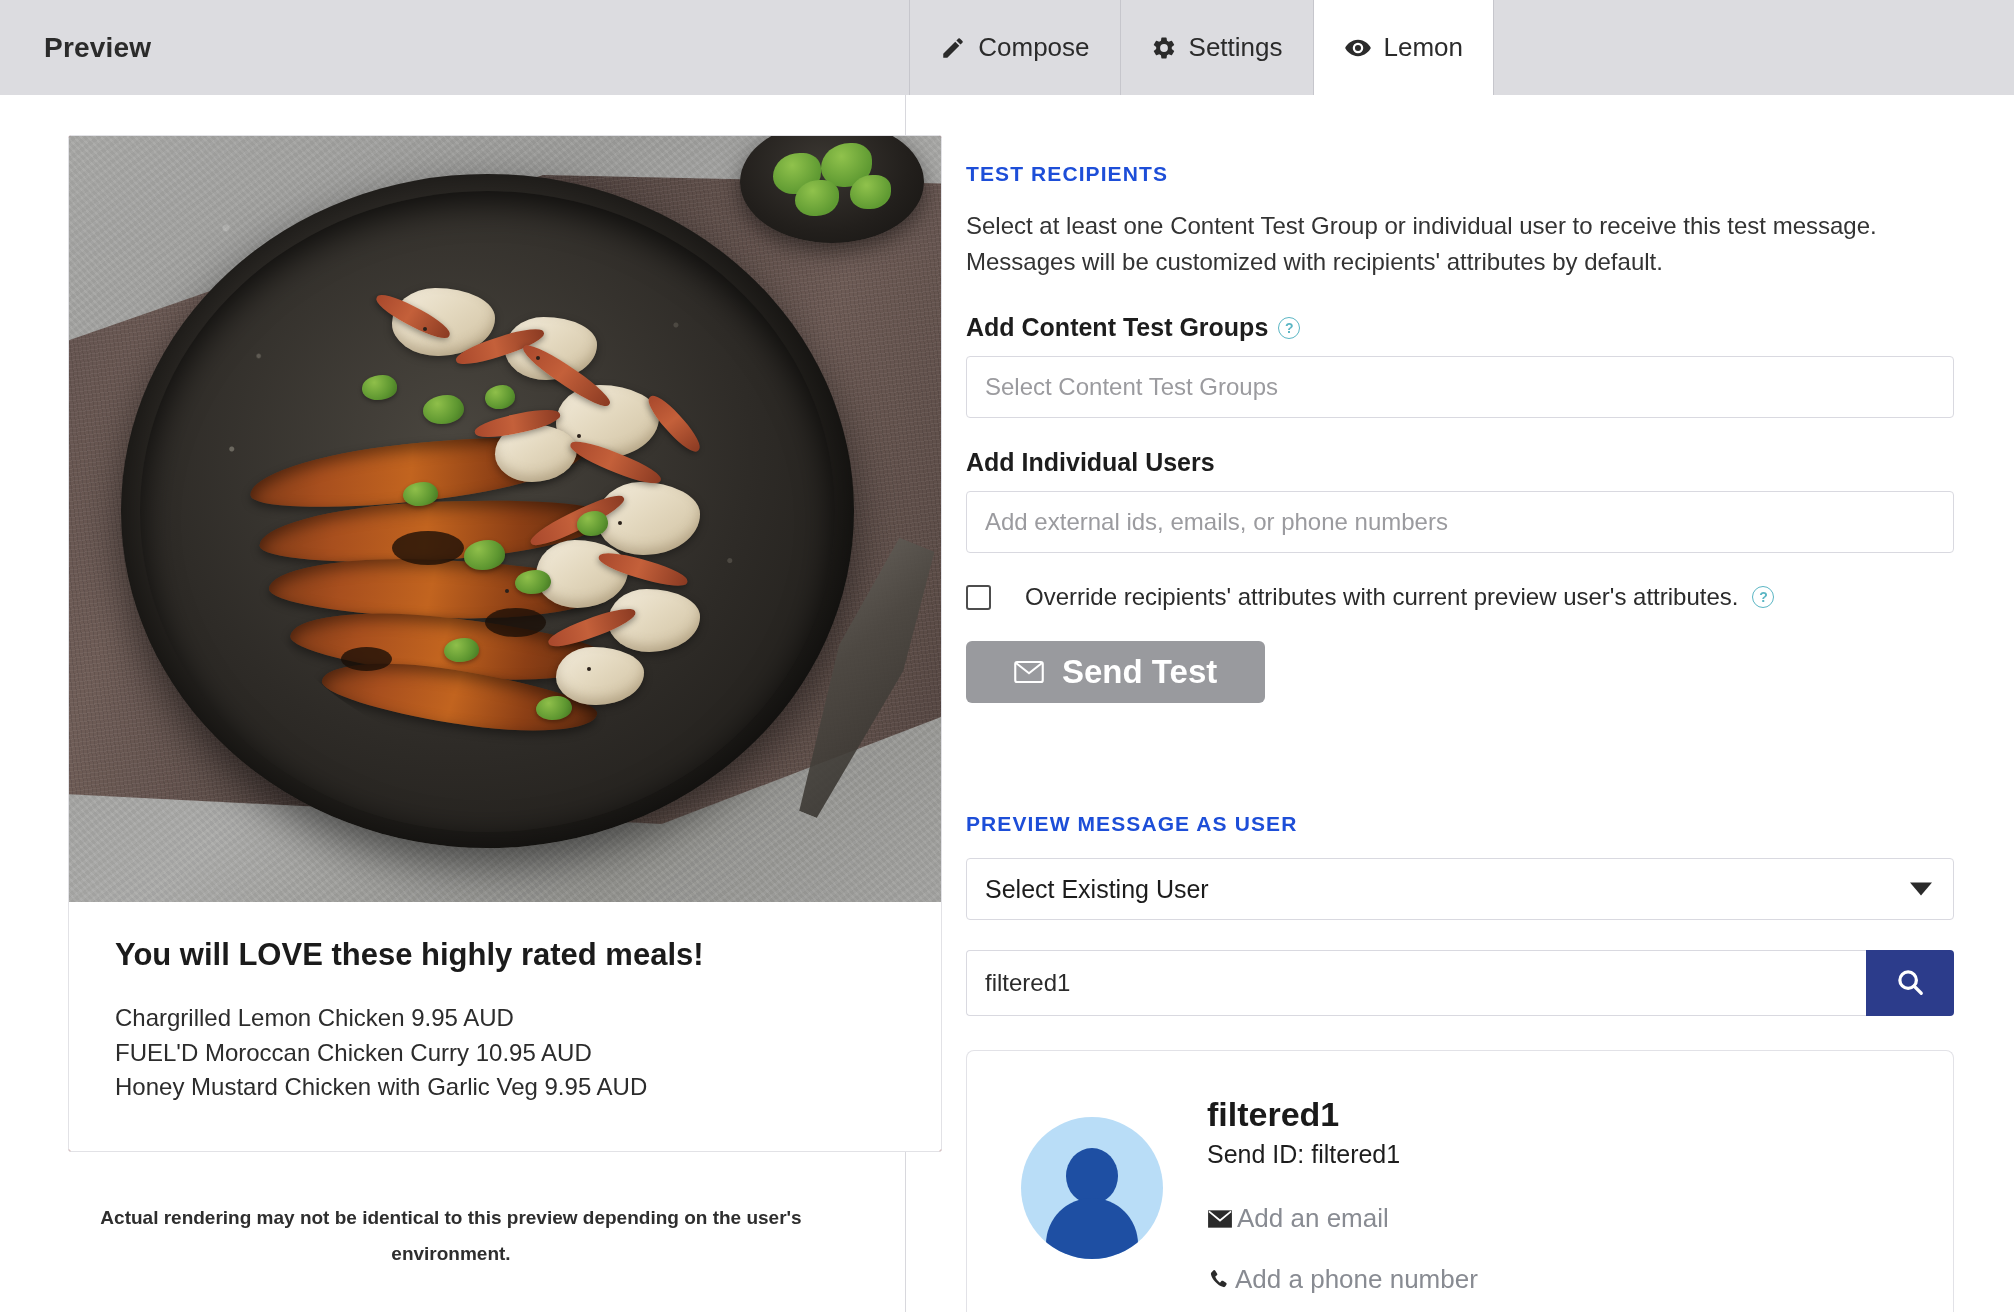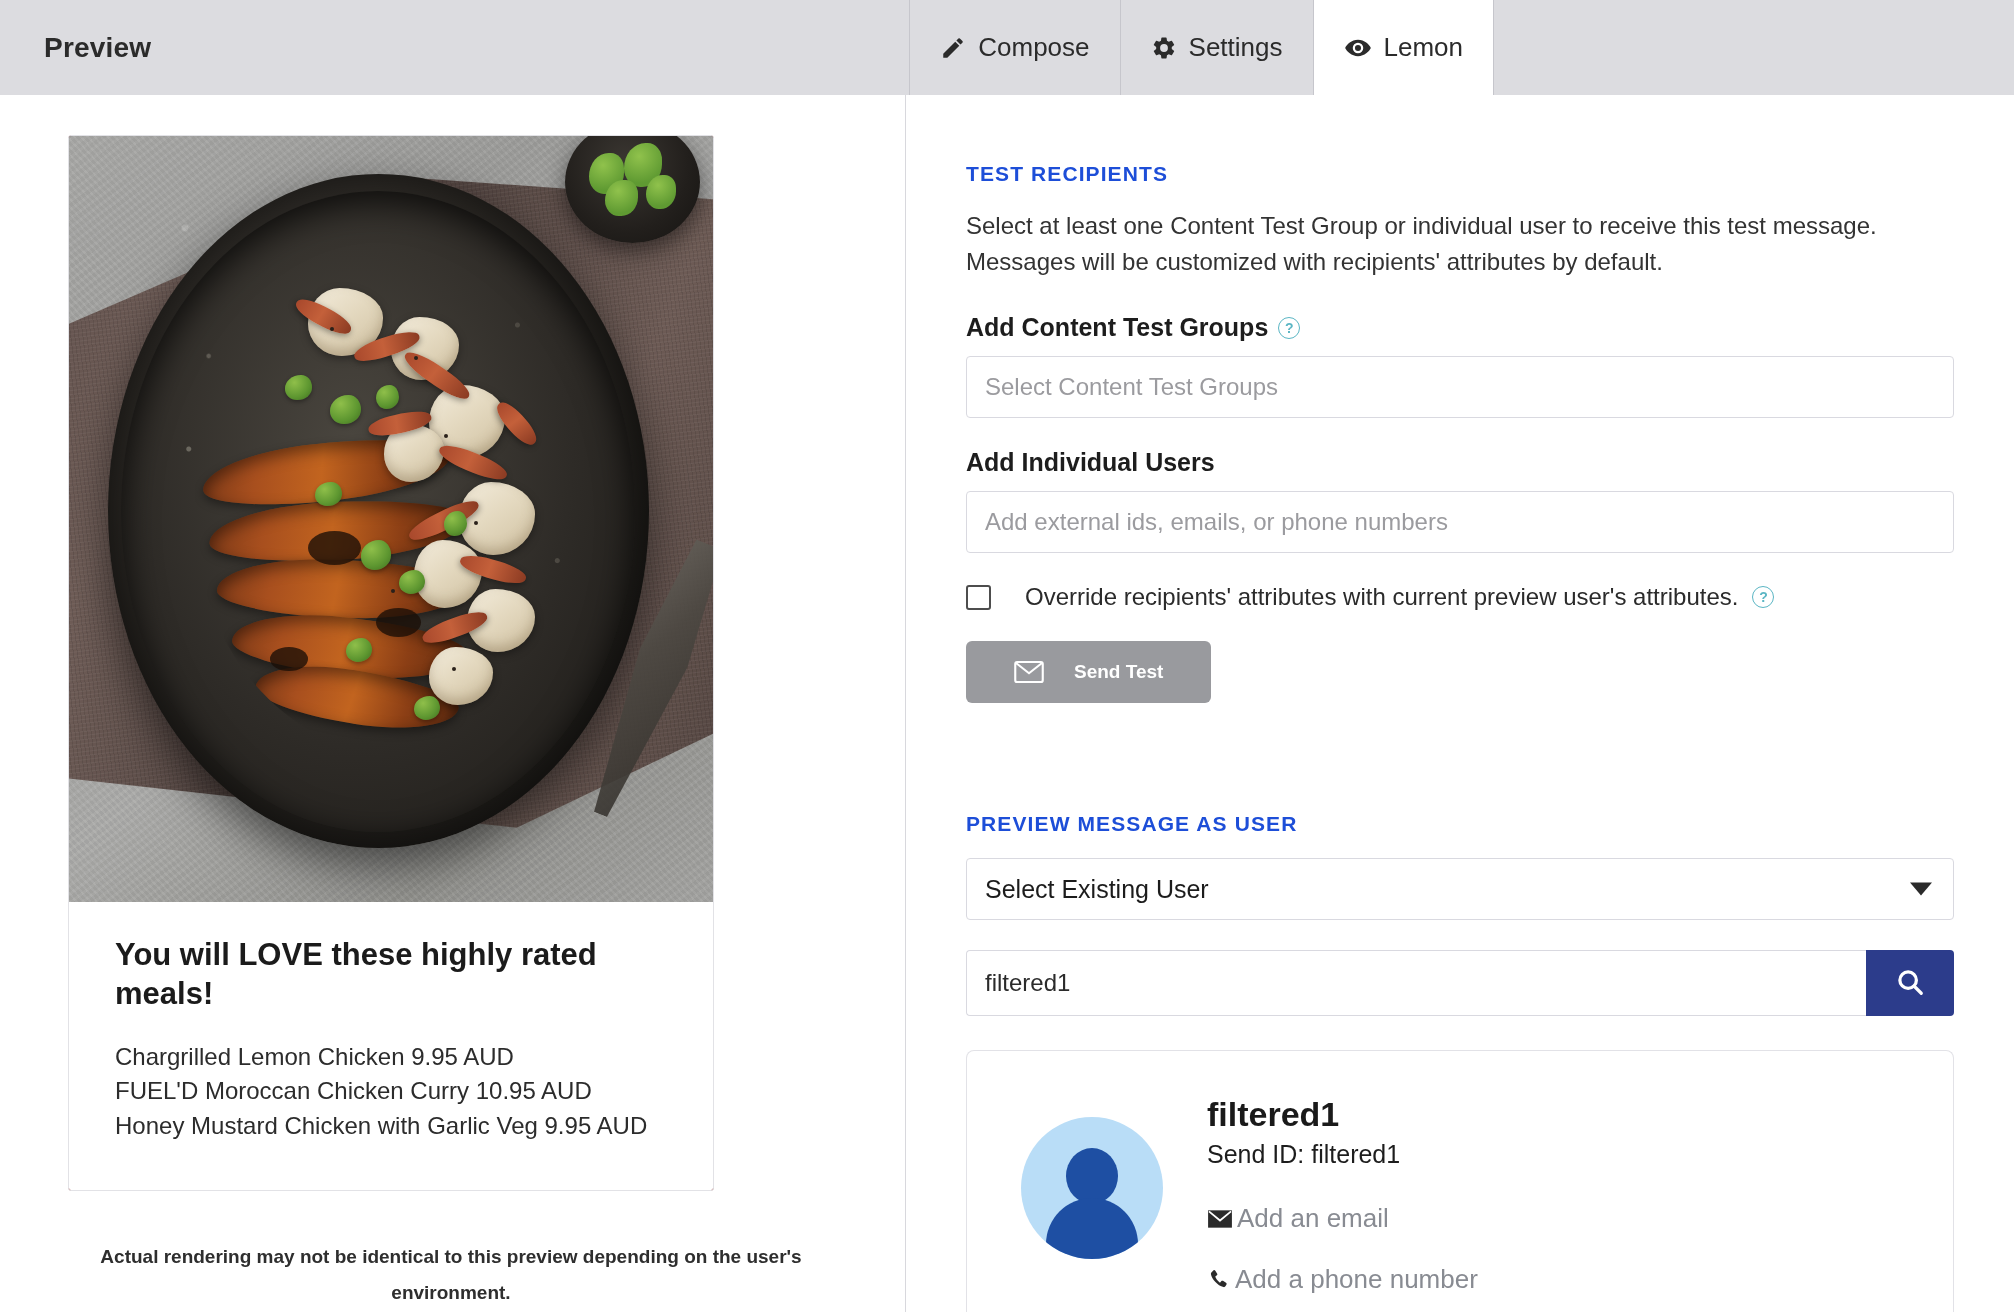--- a/index.html
+++ b/index.html
@@ -41,21 +41,21 @@
 
   
   .left-pane {
     width: 906px; min-width: 906px;
     background: #ffffff;
     border-right: 1px solid #d8d8dd;
     padding: 40px 0 0 0;
     position: relative;
   }
   .preview-card {
-    width: 646px; margin: 0 0 0 68px;
+    width: 874px; margin: 0 0 0 68px;
     border: 1px solid #e2e2e6;
     border-radius: 3px;
     background: #7f1d1d;
     overflow: hidden;
   }
   .food-photo {
     width: 100%; height: 766px;
     position: relative; overflow: hidden;
     background: #8d8d8d;
   }
@@ -217,25 +217,25 @@
   .checkbox-row {
     display: flex; align-items: center; gap: 14px; margin: 10px 0 30px 0;
   }
   .checkbox {
     width: 25px; height: 25px; border: 2px solid #4d4d4d;
     border-radius: 3px; background: #fff; cursor: pointer; flex: none;
   }
   .checkbox-label { font-size: 24px; color: #2b2b2b; margin-left: 20px; }
 
   .send-btn {
-    display: inline-flex; align-items: center; justify-content: center; gap: 30px;
+    display: inline-flex; align-items: center; justify-content: center; gap: 18px;
     background: #999a9e; color: #ffffff;
     border: none; border-radius: 6px;
     height: 62px; padding: 0 48px;
-    font-size: 19px; font-weight: bold; cursor: pointer;
+    font-size: 33px; font-weight: bold; cursor: pointer;
     font-family: "Liberation Sans", sans-serif;
     margin-bottom: 44px;
   }
 
   .divider { height: 1px; background: #e2e2e7; width: 100%; }
 
   .section-b { padding: 40px 60px 0 60px; }
   .select-wrap { position: relative; margin-bottom: 30px; }
   .select-box {
     width: 100%; height: 62px;

